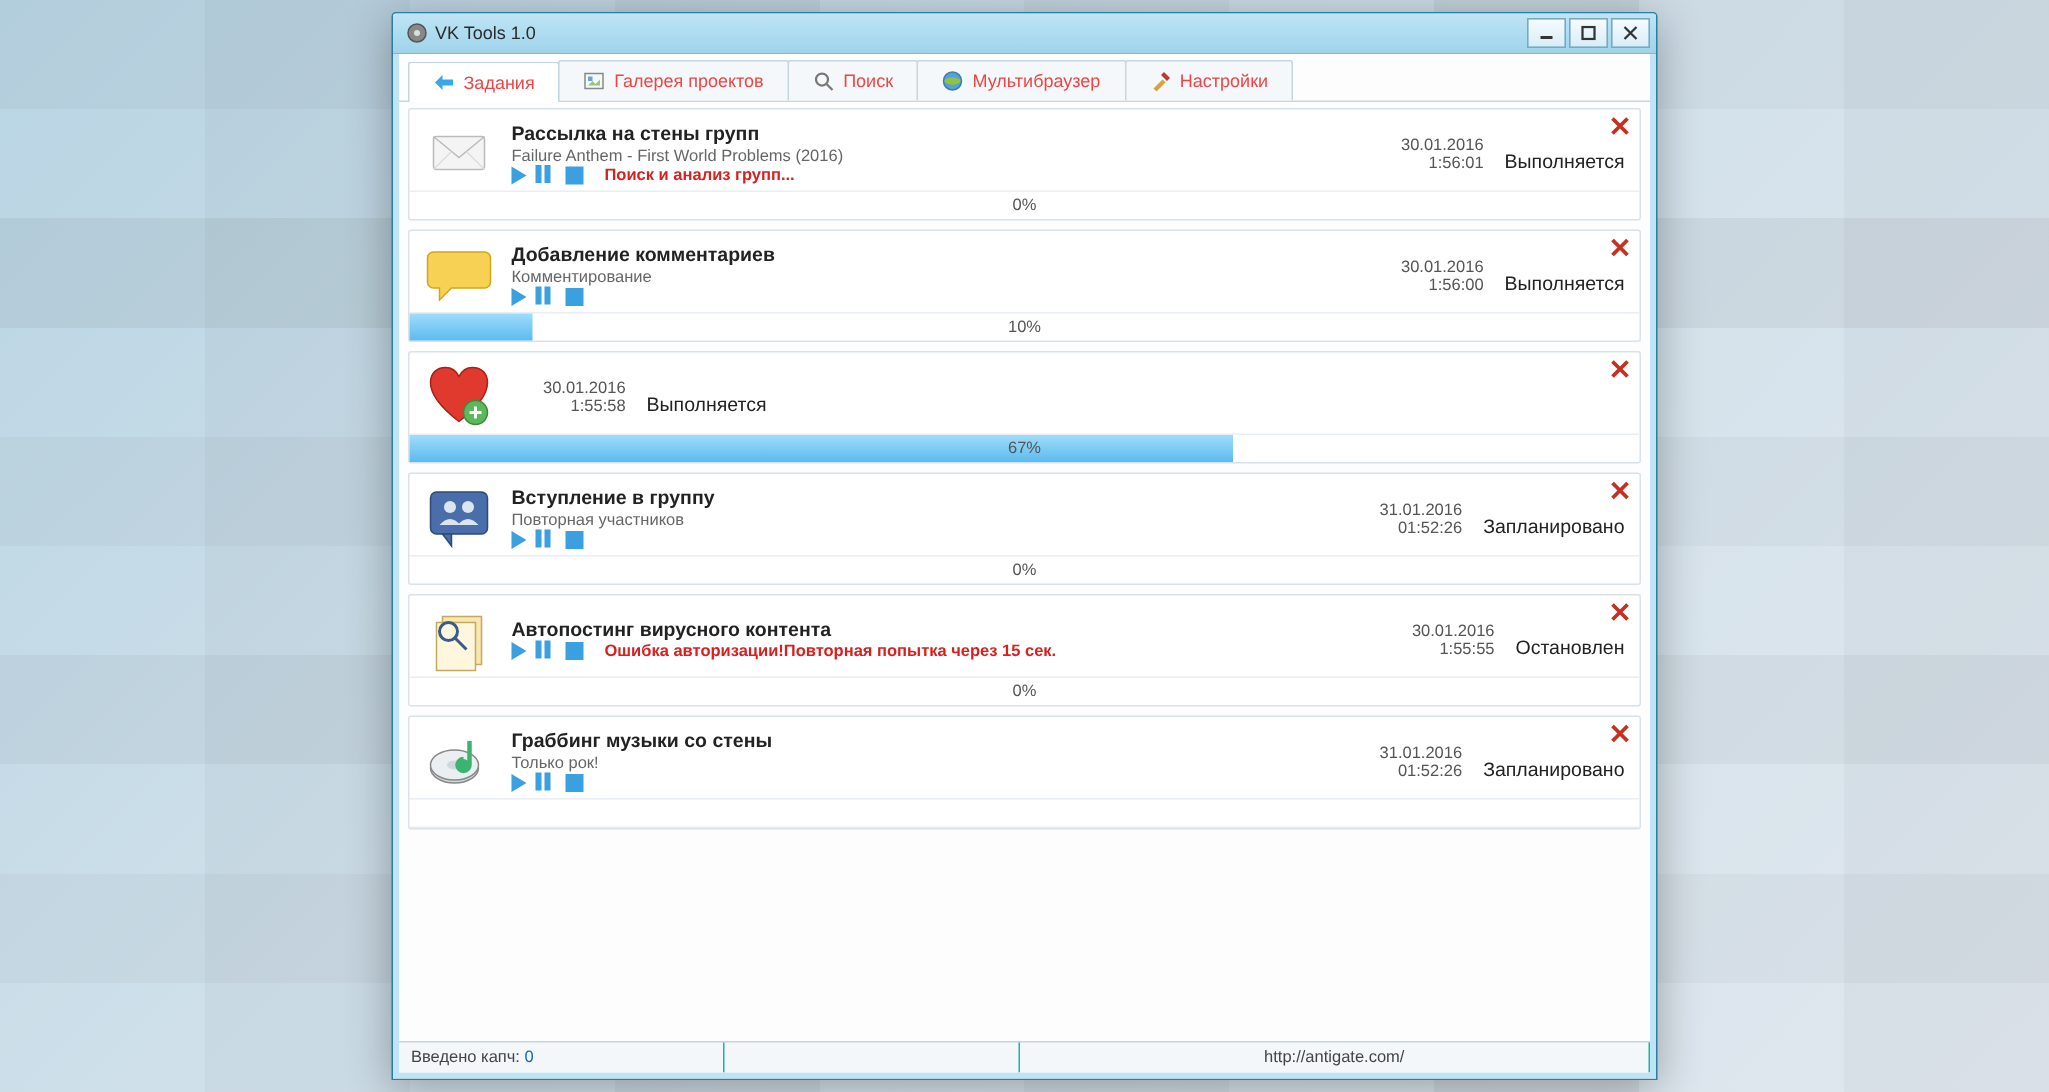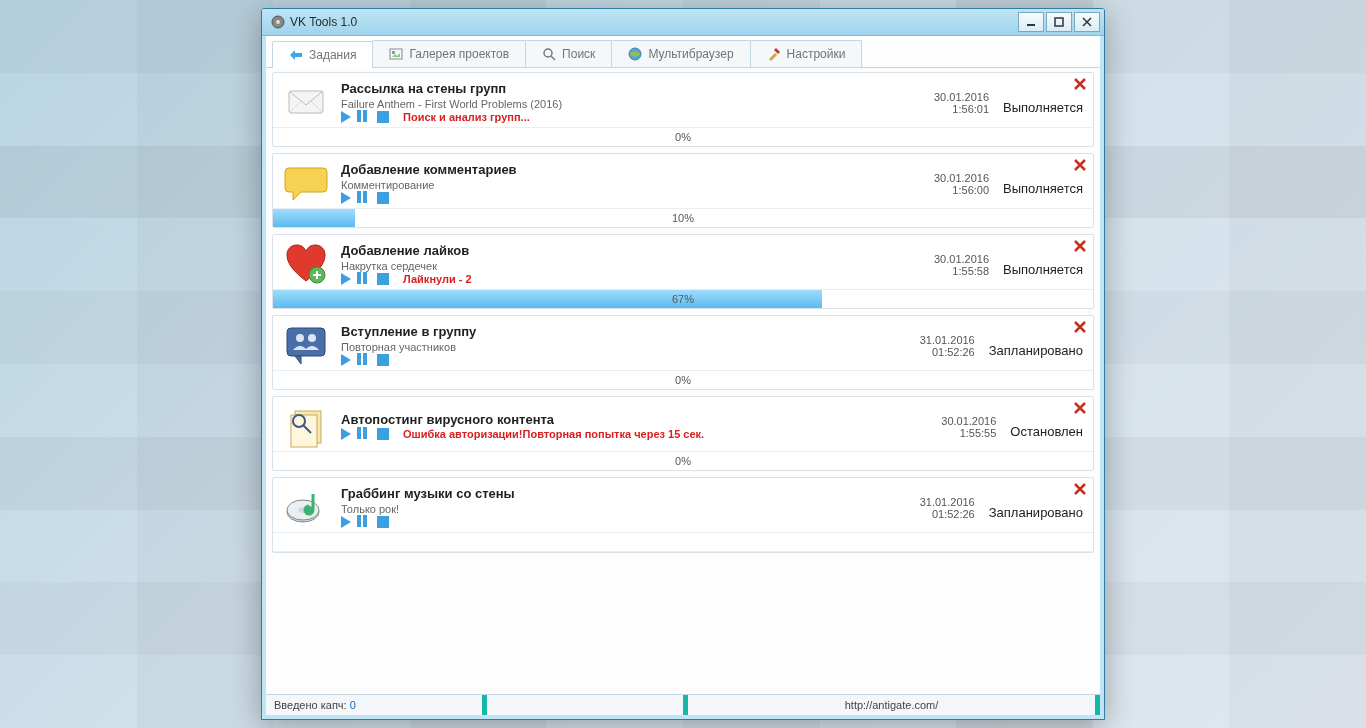--- a/index.html
+++ b/index.html
@@ -27,21 +27,21 @@
   .win-btn{width:24px;height:18px;border:1px solid #7aa8bd;background:linear-gradient(#f6fbfe,#d9edf6);
     display:flex;align-items:center;justify-content:center;font-size:11px;color:#333;cursor:default;}
   .client{flex:1 1 auto;background:#fff;border:4px solid #bfe4f5;border-top:none;display:flex;flex-direction:column;overflow:hidden;}
   .tabs{
     display:flex;gap:0;border-bottom:1px solid #c4d6e0;background:#fdfdfd;
     padding-left:6px;margin-top:4px;
   }
   .tab{
     display:flex;align-items:center;gap:6px;
     padding:6px 16px;border:1px solid #c4d6e0;border-bottom:none;
-    background:#f5f8fa;color:#737373;font-size:12px;
+    background:#f5f8fa;color:#ef4444;font-size:12px;
     border-radius:2px 2px 0 0;margin-right:-1px;cursor:default;
   }
   .tab.active{background:#fff;position:relative;top:1px;}
   .tab .ticon{width:14px;height:14px;}
   .worklist{flex:1 1 auto;overflow-y:auto;padding:4px 6px;background:#fdfdfd;}
   .task{
     border:1px solid #d7e2ea;border-radius:2px;margin-bottom:6px;
     background:#fff;position:relative;
   }
   .task-body{display:flex;align-items:center;padding:6px 10px 2px 10px;gap:12px;}
@@ -58,21 +58,21 @@
   .status-msg{font-size:11px;font-weight:bold;color:#d82020;margin-left:8px;}
   .task-right{width:170px;text-align:right;font-size:11px;color:#555;display:flex;flex-direction:row;gap:14px;align-items:flex-end;padding-top:2px;}
   .task-state{font-size:13px;color:#222;}
   .close-x{position:absolute;top:4px;right:6px;width:14px;height:14px;color:#c53020;font-weight:bold;cursor:default;}
   .progress-row{height:18px;position:relative;border-top:1px solid #e8eef3;}
   .progress-fill{position:absolute;left:0;top:0;bottom:0;background:linear-gradient(#9fdcfb,#5bbbef);}
   .progress-label{position:absolute;left:0;right:0;top:0;bottom:0;display:flex;align-items:center;justify-content:center;font-size:11px;color:#555;}
   .statusbar{
     height:20px;border-top:1px solid #c4d6e0;background:#f3f7fa;display:flex;align-items:center;font-size:11px;color:#444;
   }
-  .statusbar .cell{padding:0 8px;border-right:5px solid #14b8a6;height:100%;display:flex;align-items:center;}
+  .statusbar .cell{padding:0 8px;border-right:1px solid #14b8a6;height:100%;display:flex;align-items:center;}
   .statusbar .cell.wide{flex:0 0 200px;}
   .statusbar .center{flex:1 1 auto;text-align:center;justify-content:center;}
   
   svg{display:block;}
 </style>
 </head>
 <body>
 
 <div class="window">
 
@@ -237,33 +237,20 @@
             </svg>
         </span>
         <div class="task-body">
           <div class="task-icon">
             <svg viewBox="0 0 46 46">
                 <path d="M23 40 C10 30 4 22 4 14 C4 8 8 4 14 4 C18 4 21 6 23 10 C25 6 28 4 32 4 C38 4 42 8 42 14 C42 22 36 30 23 40 Z" fill="#e03a2f" stroke="#a82018"></path>
                 <circle cx="34" cy="34" r="8" fill="#5cb85c" stroke="#3a8a3a"></circle>
                 <path d="M34 30 v8 M30 34 h8" stroke="#fff" stroke-width="2"></path>
               </svg>
           </div>
-          <div class="task-main">
-            <div class="task-title">Добавление лайков</div>
-            <div class="task-sub">Накрутка сердечек</div>
-            <div class="task-ctrls">
-              <span class="ctrl play"></span>
-              <span class="ctrl pause">
-                  <span></span>
-                  <span></span>
-                </span>
-              <span class="ctrl stop"></span>
-              <span class="status-msg">Лайкнули - 2</span>
-            </div>
-          </div>
           <div class="task-right">
             <span>30.01.2016 1:55:58</span>
             <span class="task-state">Выполняется</span>
           </div>
         </div>
         <div class="progress-row">
           <div class="progress-fill" style="width:67%"></div>
           <div class="progress-label">67%</div>
         </div>
       </div>

